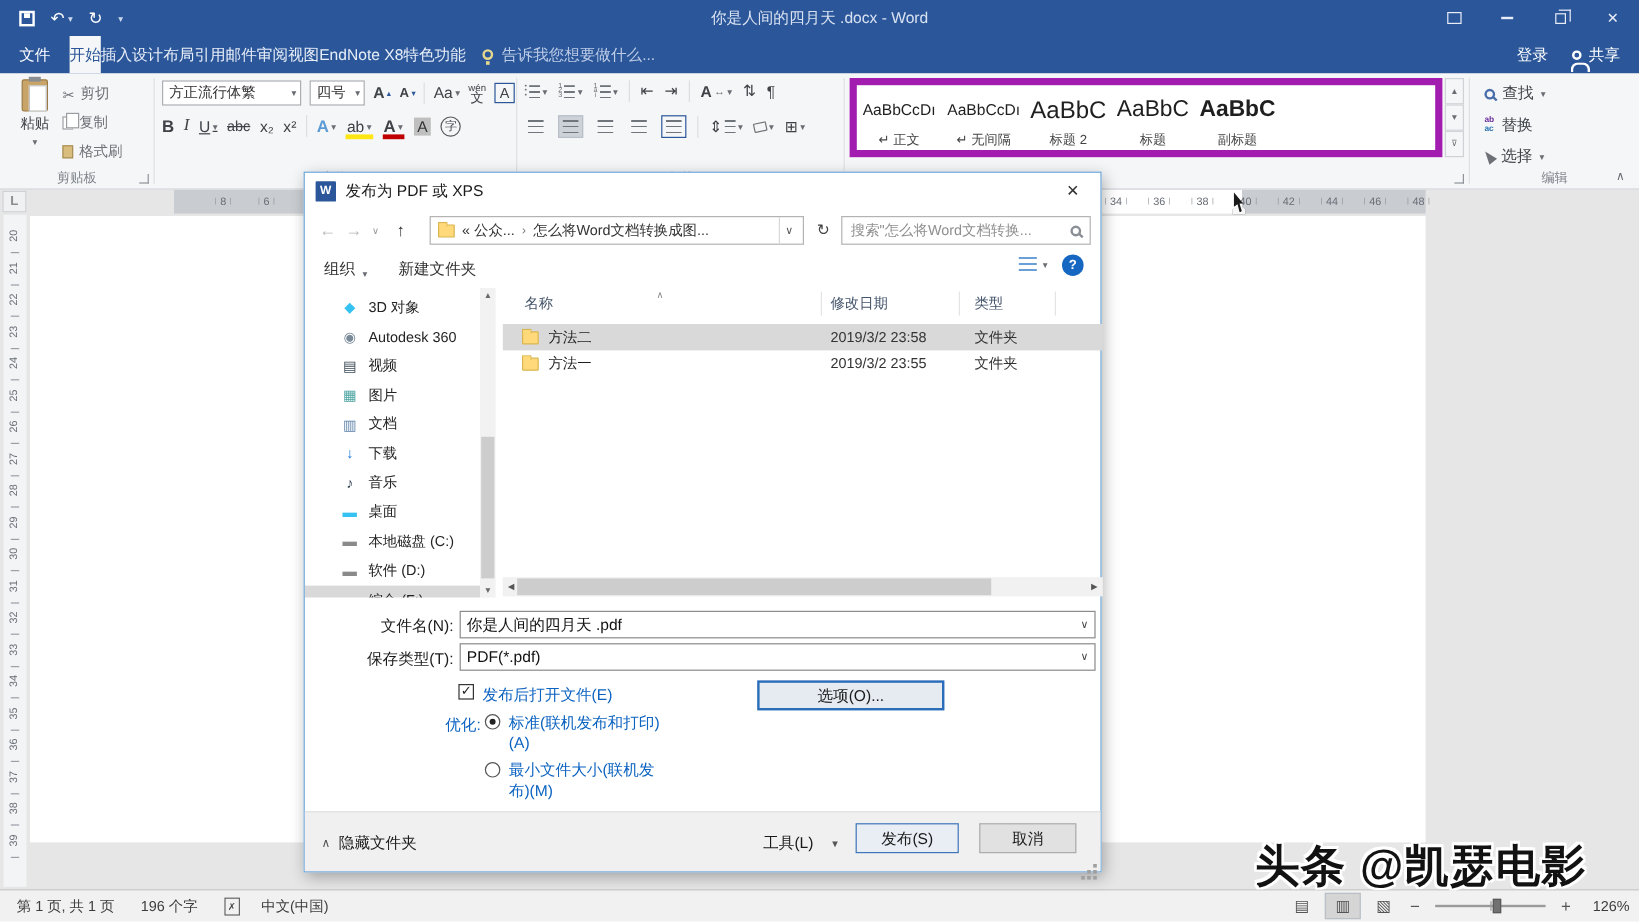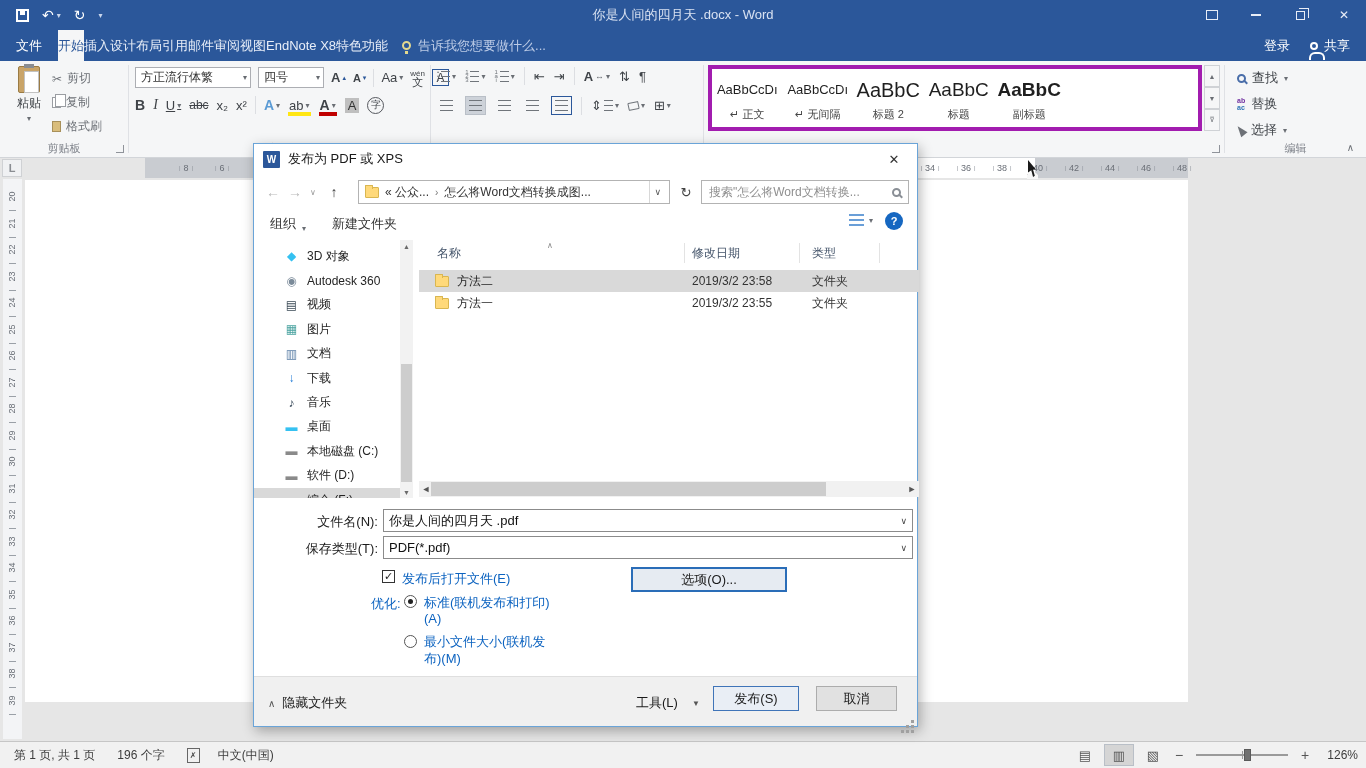--- a/index.html
+++ b/index.html
@@ -78,21 +78,21 @@
 .phon .zh{font-size:11px}
 
 .ic-lines{width:13px;height:11px;background:repeating-linear-gradient(to bottom,#70757b 0 1.4px,transparent 1.4px 4.8px)}
 .ic-lines.short{width:9px}
 .listic{display:flex;align-items:center;gap:2px}
 .dots{font-size:6px;line-height:4px;color:#70757b;white-space:pre;text-align:center}
 .pressed{background:#cdd2d9;border:1px solid #b9bfc7}
 .padbtn{padding:3px}
 .ic-bucket{width:11px;height:8px;border:1px solid #70757b;transform:rotate(-12deg);border-radius:1px}
 
-.stwrap{position:absolute;left:4px;top:4px;width:494px;height:66px;background:#fff;border:4px solid #a21caf;display:flex;overflow:hidden}
+.stwrap{position:absolute;left:4px;top:4px;width:494px;height:66px;background:#fff;border:6px solid #a21caf;display:flex;overflow:hidden}
 .stitem{width:70.5px;padding-top:5px;text-align:center;flex:none}
 .stprev{font-size:13px;color:#1f1f1f;height:32px;line-height:32px;white-space:nowrap;overflow:hidden}
 .stname{font-size:11px;color:#454545;margin-top:1px;white-space:nowrap}
 .st-h1 .stprev{font-size:25px;font-weight:bold}
 .st-h2 .stprev{font-size:20px}
 .st-title .stprev{font-size:19px}
 .st-subtitle .stprev{font-size:19px;font-weight:bold}
 .st-emph .stprev{font-style:italic;color:#595959}
 .stscroll{position:absolute;left:500px;top:4px;width:16px;height:66px;display:flex;flex-direction:column}
 .stsb{flex:1;border:1px solid #cfd2d6;background:#f5f6f7;display:flex;align-items:center;justify-content:center;font-size:7px;color:#6a6e74}
@@ -307,21 +307,21 @@
       <div class="launcher"></div>
     </div>
     <div class="gsep" style="left:128px"></div>
 
     <div class="rgroup" style="left:129px;width:300px">
       <div class="row1">
         <div class="combo" style="width:116px">
             <span>方正流行体繁</span>
             <span class="car">▾</span>
           </div>
-        <div class="combo" style="width:66px">
+        <div class="combo" style="width:46px">
             <span>四号</span>
             <span class="car">▾</span>
           </div>
         <span class="rbtn">
             <span class="fxA">A</span>
             <span class="supmark">▴</span>
           </span>
         <span class="rbtn">
             <span class="fxA" style="font-size:11px">A</span>
             <span class="supmark">▾</span>
@@ -812,20 +812,21 @@
       <div class="btn bluedefault" style="left:459px;top:9px;width:86px;height:25px">
           <span>发布(S)</span>
         </div>
       <div class="btn" style="left:562px;top:9px;width:81px;height:25px">
           <span>取消</span>
         </div>
       <div class="grip"></div>
     </div>
   </div>
 
+  <div class="watermark">头条 @凯瑟电影</div>
 
   <div class="statusbar">
     <span class="sb-item">第 1 页, 共 1 页</span>
     <span class="sb-item" style="margin-left:22px">196 个字</span>
     <span class="ic-proof">✗</span>
     <span class="sb-item" style="margin-left:18px">中文(中国)</span>
     <div class="sbright">
       <span class="sicon">
           <span>▤</span>
         </span>

